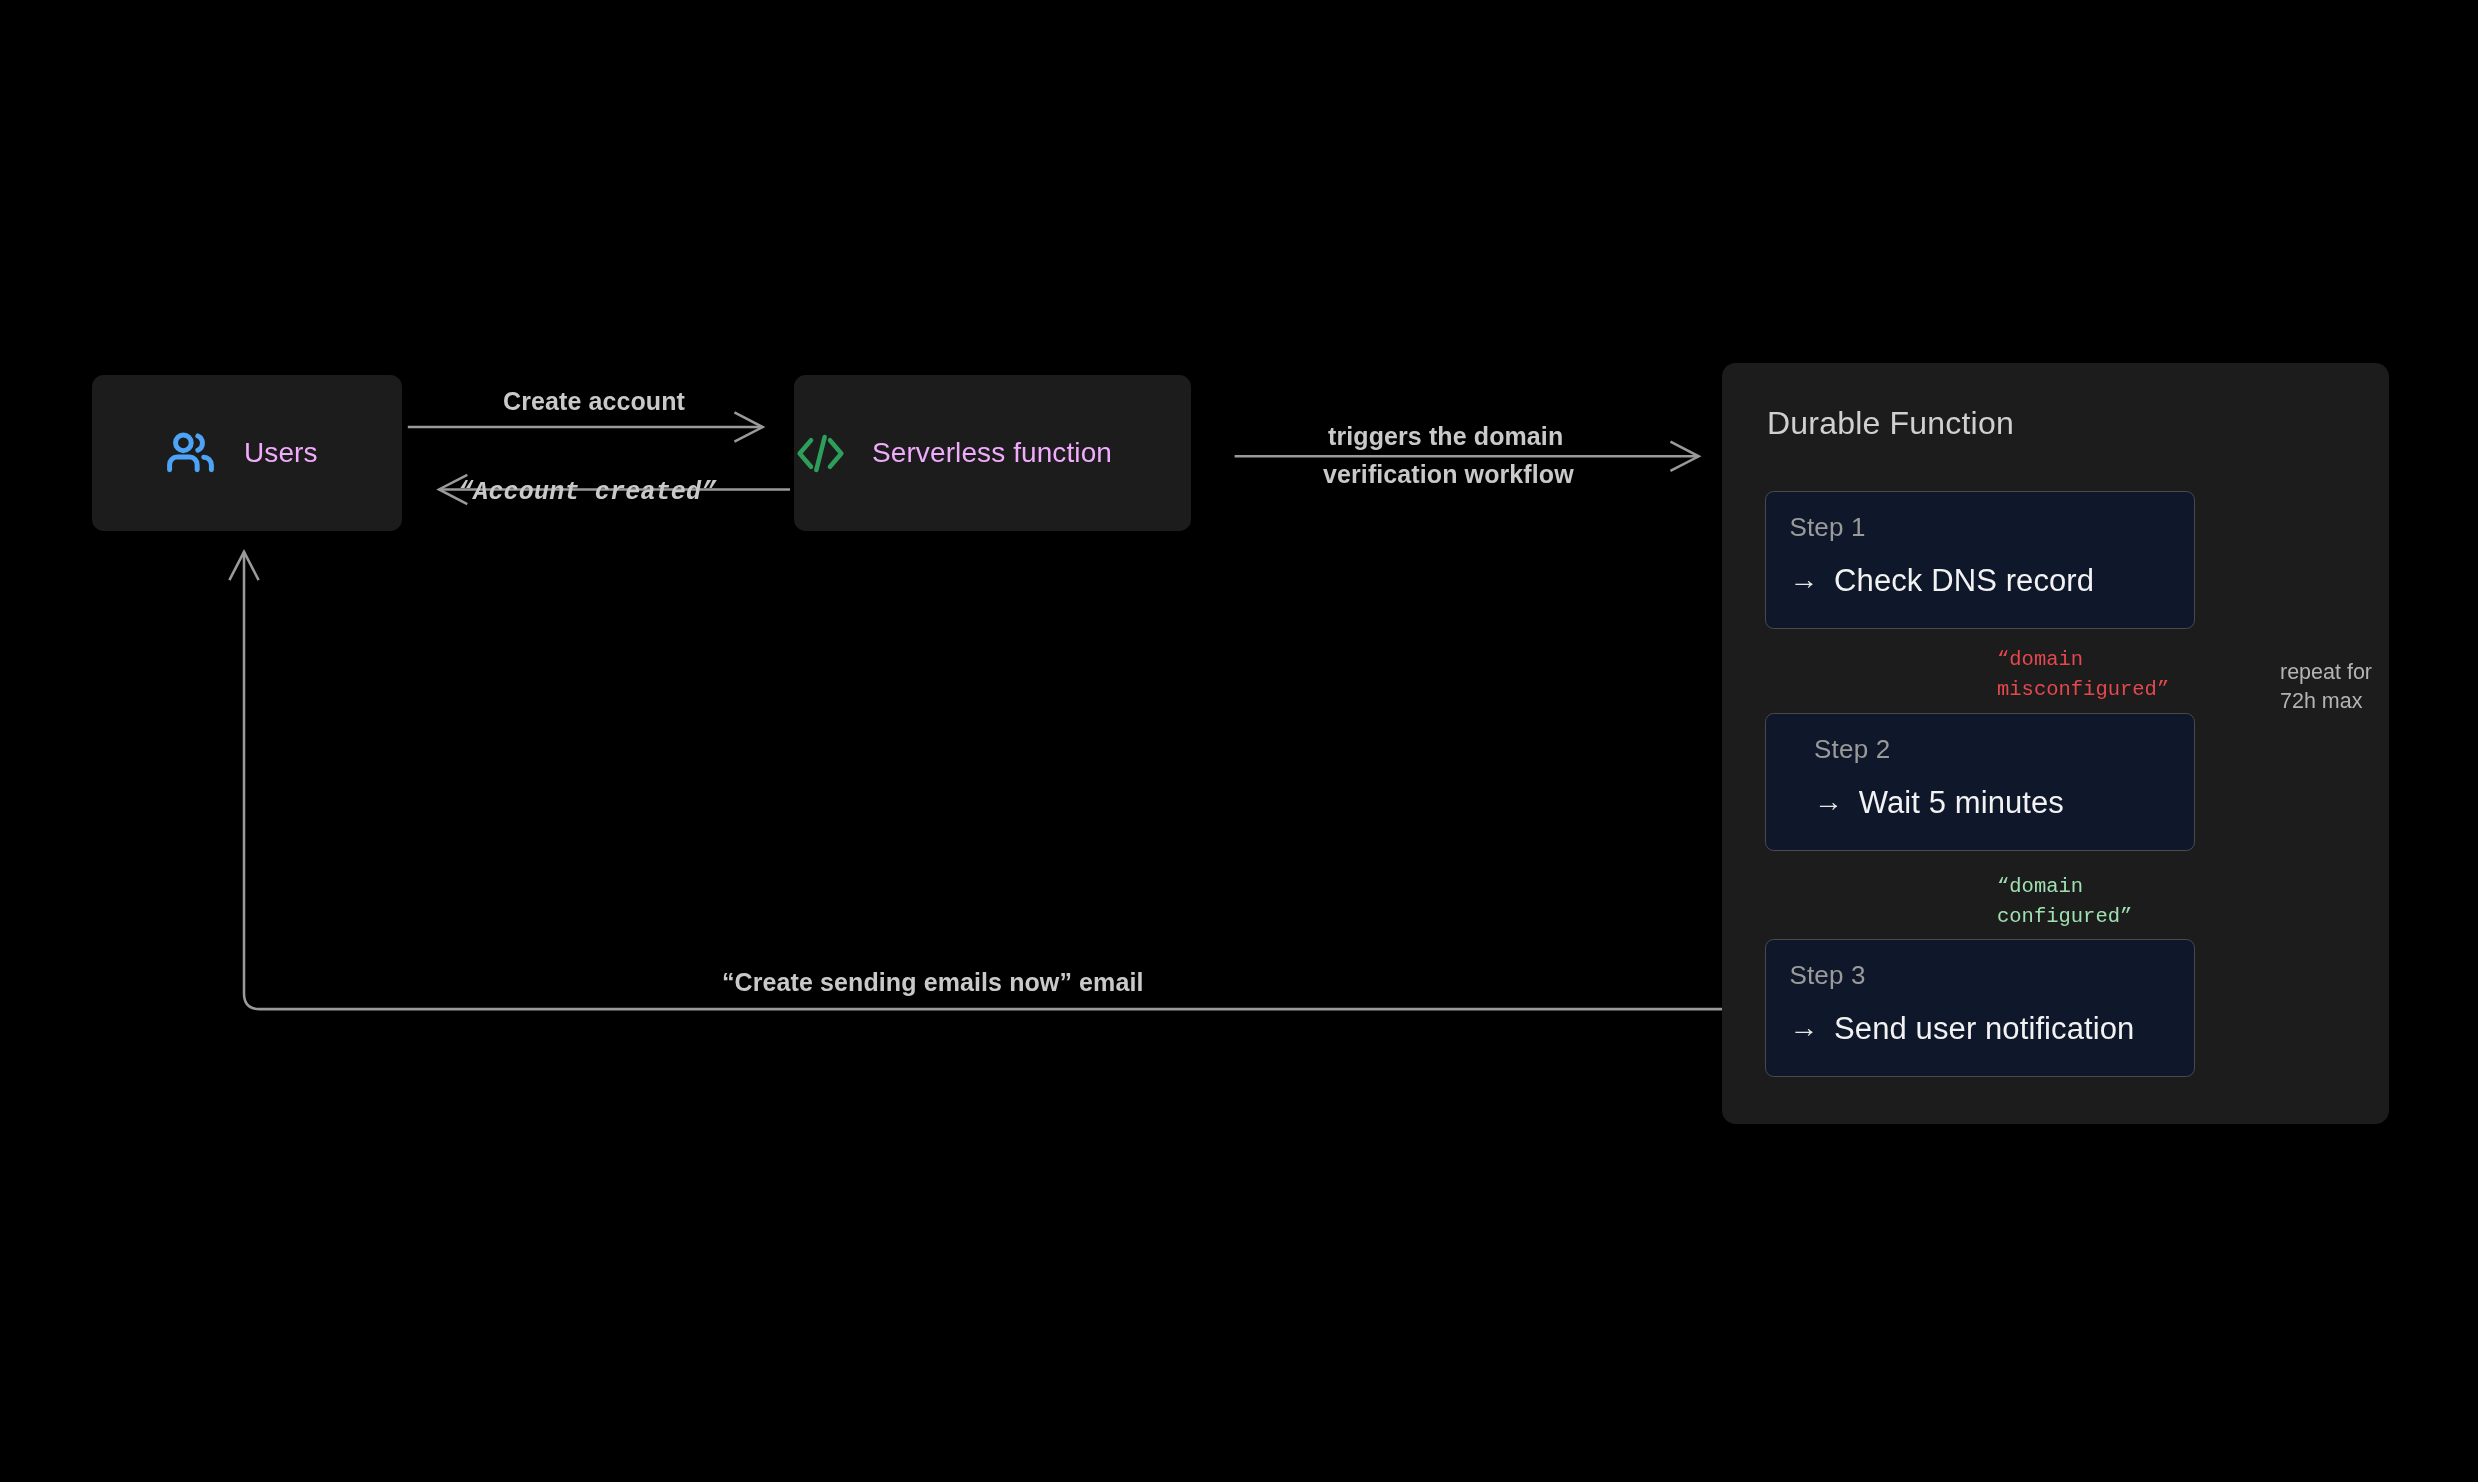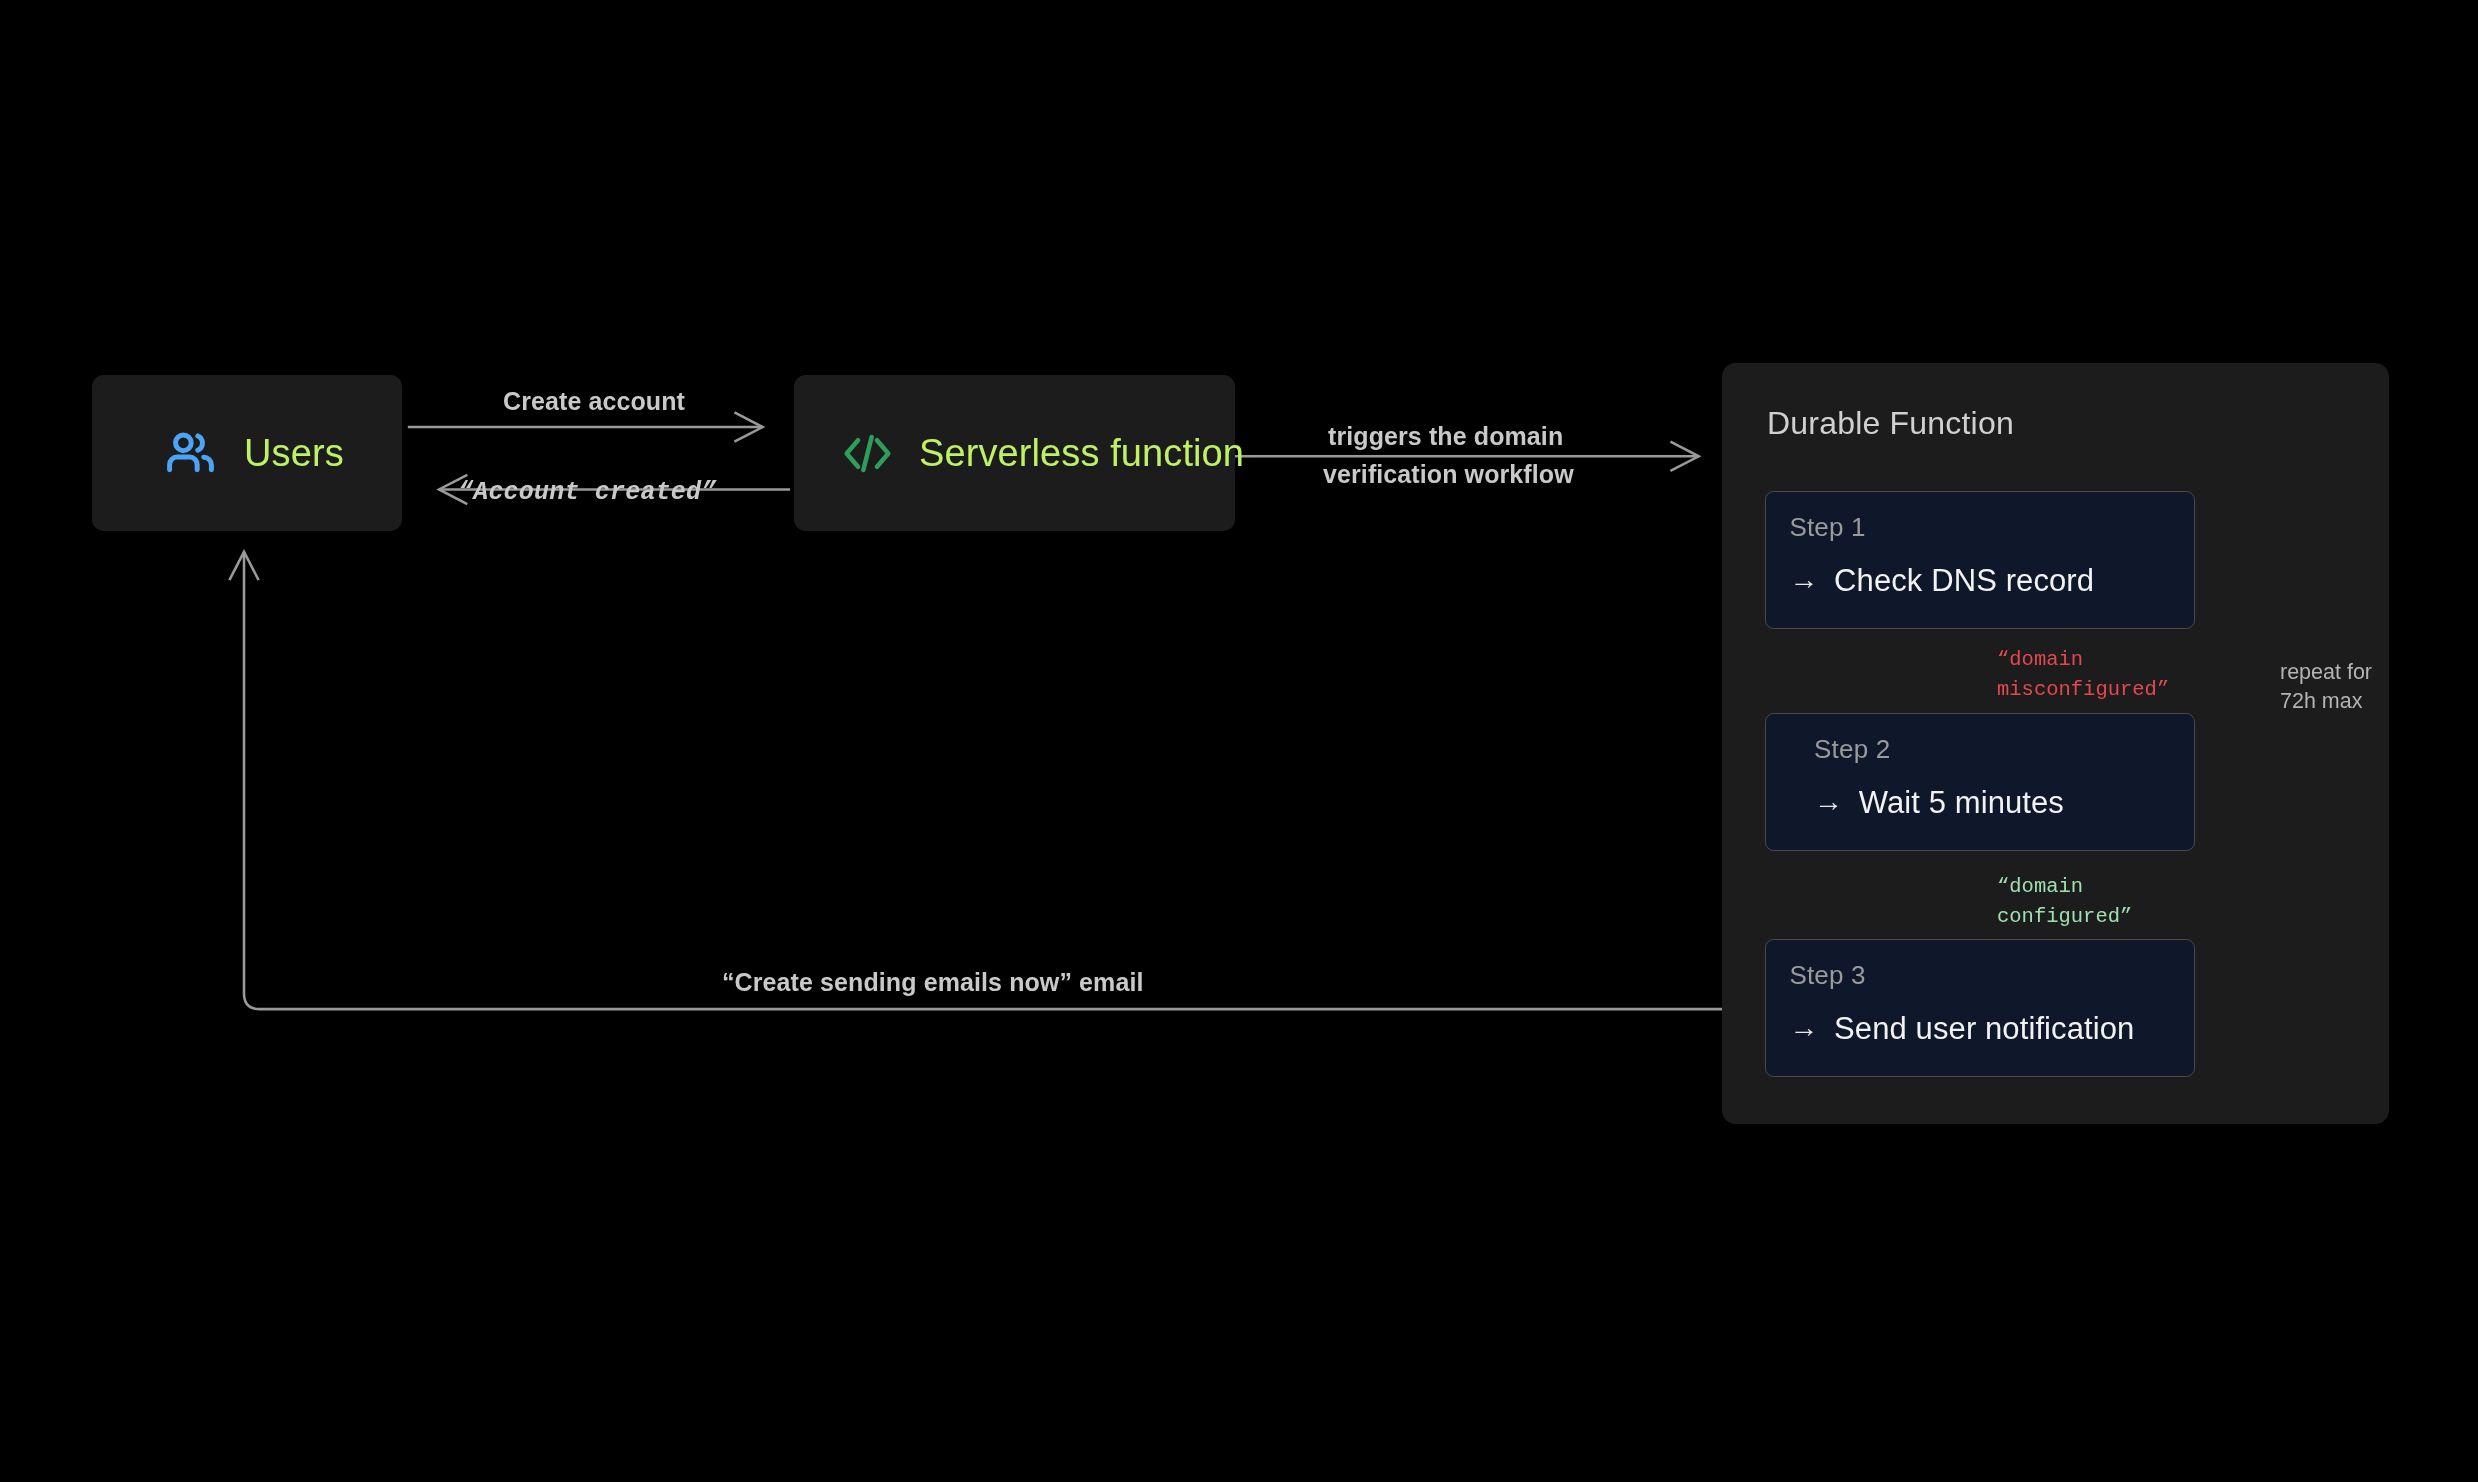--- a/index.html
+++ b/index.html
@@ -28,27 +28,26 @@
     display: flex;
     align-items: center;
     box-sizing: border-box;
   }
   #users-node {
     left: 92px; top: 375px; width: 310px; height: 156px;
     padding-left: 70px;
     gap: 25px;
   }
   #serverless-node {
-    left: 794px; top: 375px; width: 441px; height: 156px;
-    padding-left: 47px;
+    left: 794px; top: 375px; width: 397px; height: 156px;
     gap: 25px;
   }
   .node-label {
-    color: #bef264;
-    font-size: 38px;
+    color: #f0abfc;
+    font-size: 28px;
     letter-spacing: 0.1px;
     white-space: nowrap;
   }
 
   .users-icon svg { display: block; }
   .code-icon svg { display: block; }
 
   
   #durable-panel {
     left: 1722px; top: 363px; width: 667px; height: 761px;

